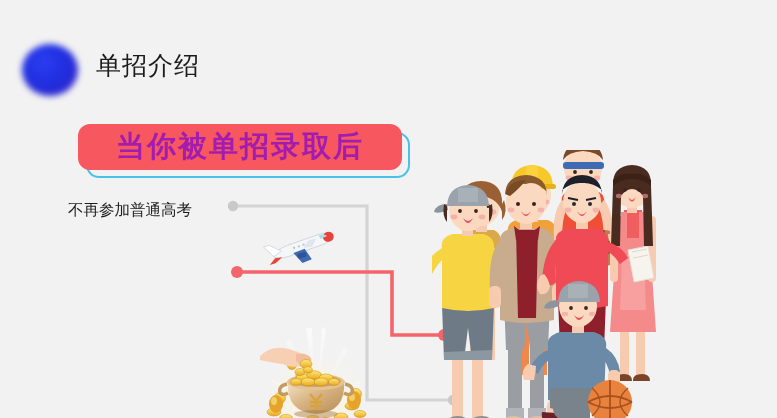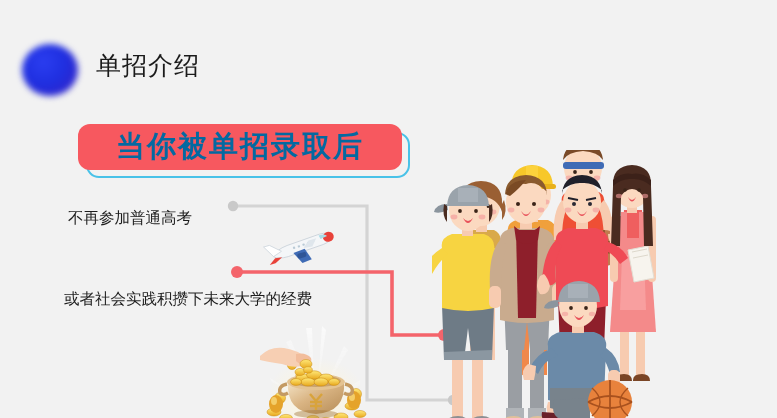--- a/index.html
+++ b/index.html
@@ -71,36 +71,36 @@
     border-radius: 12px;
     box-sizing: border-box;
   }
   .banner-text {
     position: absolute;
     left: 0; top: 0;
     width: 324px; height: 46px;
     display: flex;
     align-items: center;
     justify-content: center;
-    color: #0369a1;
+    color: #a21caf;
     font-size: 29px;
     font-weight: bold;
     letter-spacing: 2px;
     white-space: nowrap;
   }
 
   
   .bullet-line {
     position: absolute;
     color: #1d1d1d;
     font-size: 15.5px;
     line-height: 20px;
     white-space: nowrap;
   }
-  .bullet-line.l1 { left: 68px; top: 176px; }
+  .bullet-line.l1 { left: 68px; top: 168px; }
   .bullet-line.l2 { left: 68px; top: 210px; }
   .bullet-line.l3 { left: 64px; top: 257px; }
 
   
   .connectors {
     position: absolute;
     left: 0; top: 0;
     width: 777px; height: 418px;
     pointer-events: none;
   }
@@ -147,21 +147,20 @@
     <polyline points="233,174 367,174 367,368 452,368" fill="none" stroke="#d4d4d4" stroke-width="3.2"></polyline>
     <circle cx="233" cy="174" r="5.2" fill="#c9c9c9"></circle>
     <circle cx="453" cy="368" r="5.2" fill="#c9c9c9"></circle>
 
     <polyline points="237,240 392,240 392,303 443,303" fill="none" stroke="#f4646b" stroke-width="3.6"></polyline>
     <circle cx="237" cy="240" r="6" fill="#f4646b"></circle>
     <circle cx="444" cy="303" r="6" fill="#f4646b"></circle>
   </svg>
 
   <div class="bullet-line l1">不再参加普通高考</div>
-  <div class="bullet-line l3">或者社会实践积攒下未来大学的经费</div>
 
   <svg class="plane-icon" viewBox="0 0 76 44">
     <g transform="rotate(-16 38 22)">
 
       <path d="M10 24 Q14 18 26 17 L60 15 Q70 15 71 20 Q71 25 61 26 L24 28 Q13 28 10 24 Z" fill="#f4f6f8" stroke="#c9d2da" stroke-width="0.8"></path>
 
       <ellipse cx="68" cy="20" rx="5.5" ry="5" fill="#e8423a"></ellipse>
 
       <path d="M10 24 L3 12 L9 12 L19 21 Z" fill="#ffffff" stroke="#c9d2da" stroke-width="0.7"></path>
       <path d="M11 26 L4 31 L10 31 L18 27 Z" fill="#e8423a"></path>

